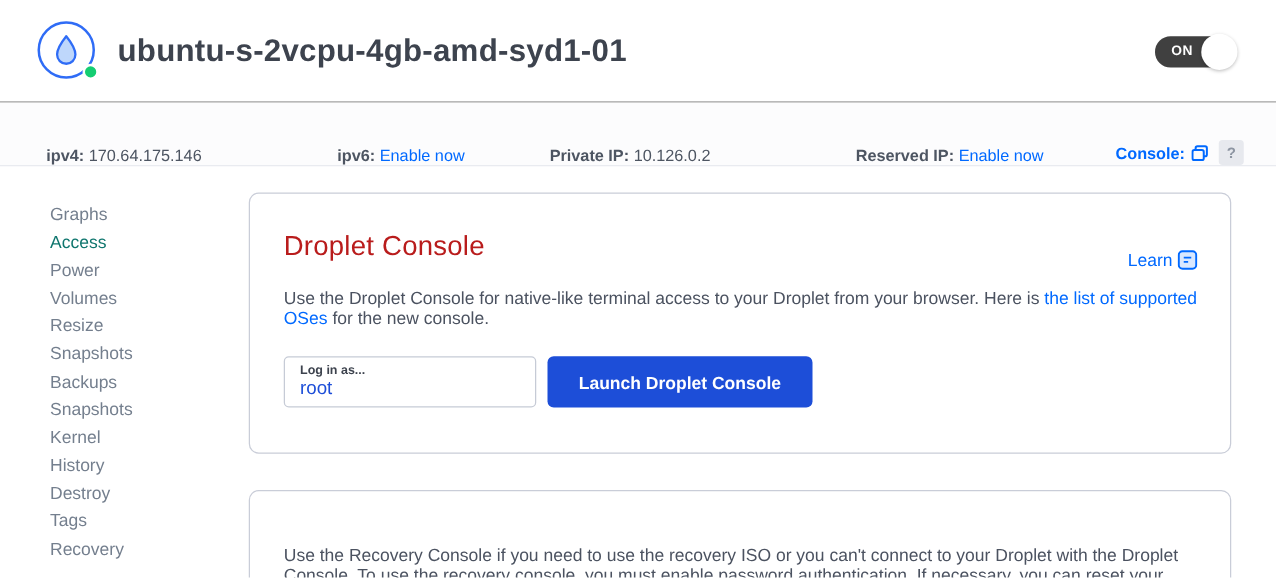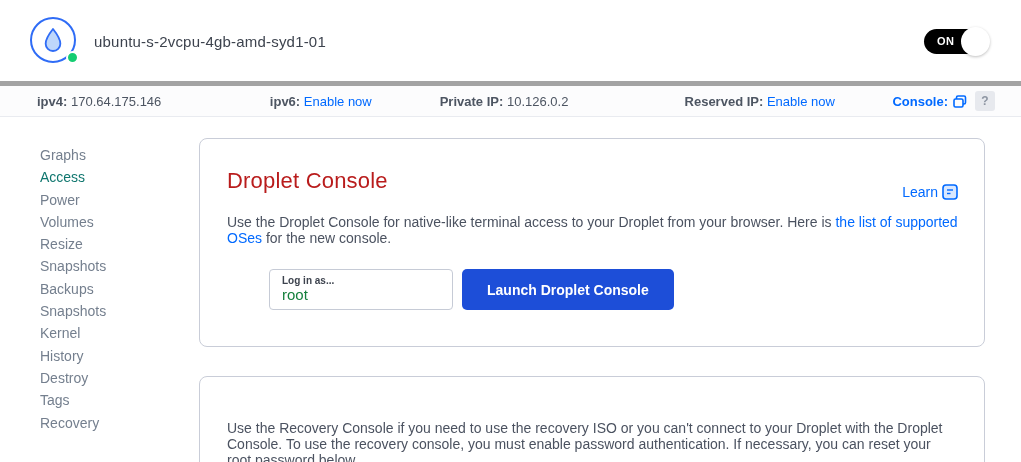--- a/index.html
+++ b/index.html
@@ -6,39 +6,39 @@
   html, body { width: 1021px; height: 462px; overflow: hidden; background: #fff;
     font-family: "Liberation Sans", sans-serif; color: #4b5260; }
 
   
   .header { display: flex; align-items: center; padding: 17px 34px 16px 30px; }
   .avatar-wrap { position: relative; width: 48px; height: 48px; margin-right: 16px; flex: none; }
   .avatar { width: 46px; height: 46px; border-radius: 50%; border: 2px solid #2f6cf6;
     display: flex; align-items: center; justify-content: center; background: #fff; }
   .status-dot { position: absolute; right: -1px; bottom: 1px; width: 13px; height: 13px;
     border-radius: 50%; background: #15cd72; border: 2px solid #fff; }
-  .title { font-size: 15px; font-weight: normal; color: #3d434e; letter-spacing: .2px; }
+  .title { font-size: 25px; font-weight: bold; color: #3d434e; letter-spacing: .2px; }
   .subtitle { margin-top: 4px; font-size: 13px; color: #7c8694; display: flex; align-items: center; gap: 5px; }
   .subtitle .specs { color: #6b7482; }
   .subtitle .os { color: #9aa2ae; }
   .proj-icon { width: 13px; height: 13px; border-radius: 3px; background: #2fb1cc;
     display: inline-flex; align-items: center; justify-content: center; }
   .proj-icon::after { content: ""; width: 5px; height: 5px; border-radius: 50%; background: #bfeef7; }
   a, .link { color: #0069ff; text-decoration: none; cursor: pointer; }
 
   
   .toggle { margin-left: auto; position: relative; width: 63px; height: 25px; border-radius: 13px;
-    background: #000000; cursor: pointer; flex: none; }
+    background: #404040; cursor: pointer; flex: none; }
   .toggle-label { position: absolute; left: 13px; top: 6px; font-size: 11px; font-weight: bold;
     color: #fff; letter-spacing: .5px; }
   .toggle-knob { position: absolute; right: -3px; top: -2px; width: 29px; height: 29px;
     border-radius: 50%; background: #fff; box-shadow: 0 1px 3px rgba(0,0,0,.25); }
 
   
-  .infobar { display: flex; align-items: center; height: 36px; border-top: 5px solid #a3a3a3;
+  .infobar { display: flex; align-items: flex-end; height: 52px; border-top: 1px solid #a3a3a3;
     border-bottom: 1px solid #e9ebf0; background: #fcfcfd; font-size: 13px; padding-left: 37px; color: #4d5562; }
   .infobar .item { white-space: nowrap; }
   .infobar .lbl { font-weight: bold; color: #4d5562; }
   .item-ipv4 { width: 233px; }
   .item-ipv6 { width: 170px; }
   .item-private { width: 245px; }
   .item-reserved { width: 208px; }
   .item-console { margin-left: auto; padding-right: 26px; display: flex; align-items: center; gap: 8px; }
   .console-link { display: flex; align-items: center; gap: 5px; font-weight: bold; }
   .help-btn { width: 20px; height: 20px; border-radius: 3px; background: #e7e9ee; color: #8d95a2;
@@ -54,24 +54,24 @@
   
   .card { border: 1px solid #c9cdd8; border-radius: 8px; background: #fff;
     padding: 29px 26px 36px 27px; }
   .card + .card { margin-top: 29px; }
   .card-head { display: flex; align-items: flex-start; justify-content: space-between; }
   .card-title { font-size: 22px; font-weight: 400; color: #b91c1c; letter-spacing: .2px; }
   .learn { display: flex; align-items: center; gap: 4px; font-size: 14px; margin-top: 16px; }
   .card p { margin-top: 14px; font-size: 14px; line-height: 16px; color: #4b5260; max-width: 740px; }
 
   .controls { display: flex; margin-top: 23px; gap: 9px; }
-  .field { width: 184px; height: 41px; border: 1px solid #c6cbd6; border-radius: 4px;
-    padding: 5px 10px 4px 12px; background: #fff; margin-left: 42px; }
+  .field { width: 202px; height: 41px; border: 1px solid #c6cbd6; border-radius: 4px;
+    padding: 5px 10px 4px 12px; background: #fff; }
   .field-label { display: block; font-size: 10px; font-weight: bold; color: #3d434e; }
-  .field input { border: none; outline: none; width: 100%; font-size: 15px; color: #15803d;
+  .field input { border: none; outline: none; width: 100%; font-size: 15px; color: #1d4ed8;
     font-family: "Liberation Sans", sans-serif; padding: 0; background: transparent; }
   .btn-primary { height: 41px; padding: 0 25px; background: #1d4ed8; color: #fff; border: none;
     border-radius: 5px; font-size: 14px; font-weight: bold; font-family: "Liberation Sans", sans-serif;
     cursor: pointer; }
 
   svg { display: block; }
 </style>
 </head>
 <body>
 

